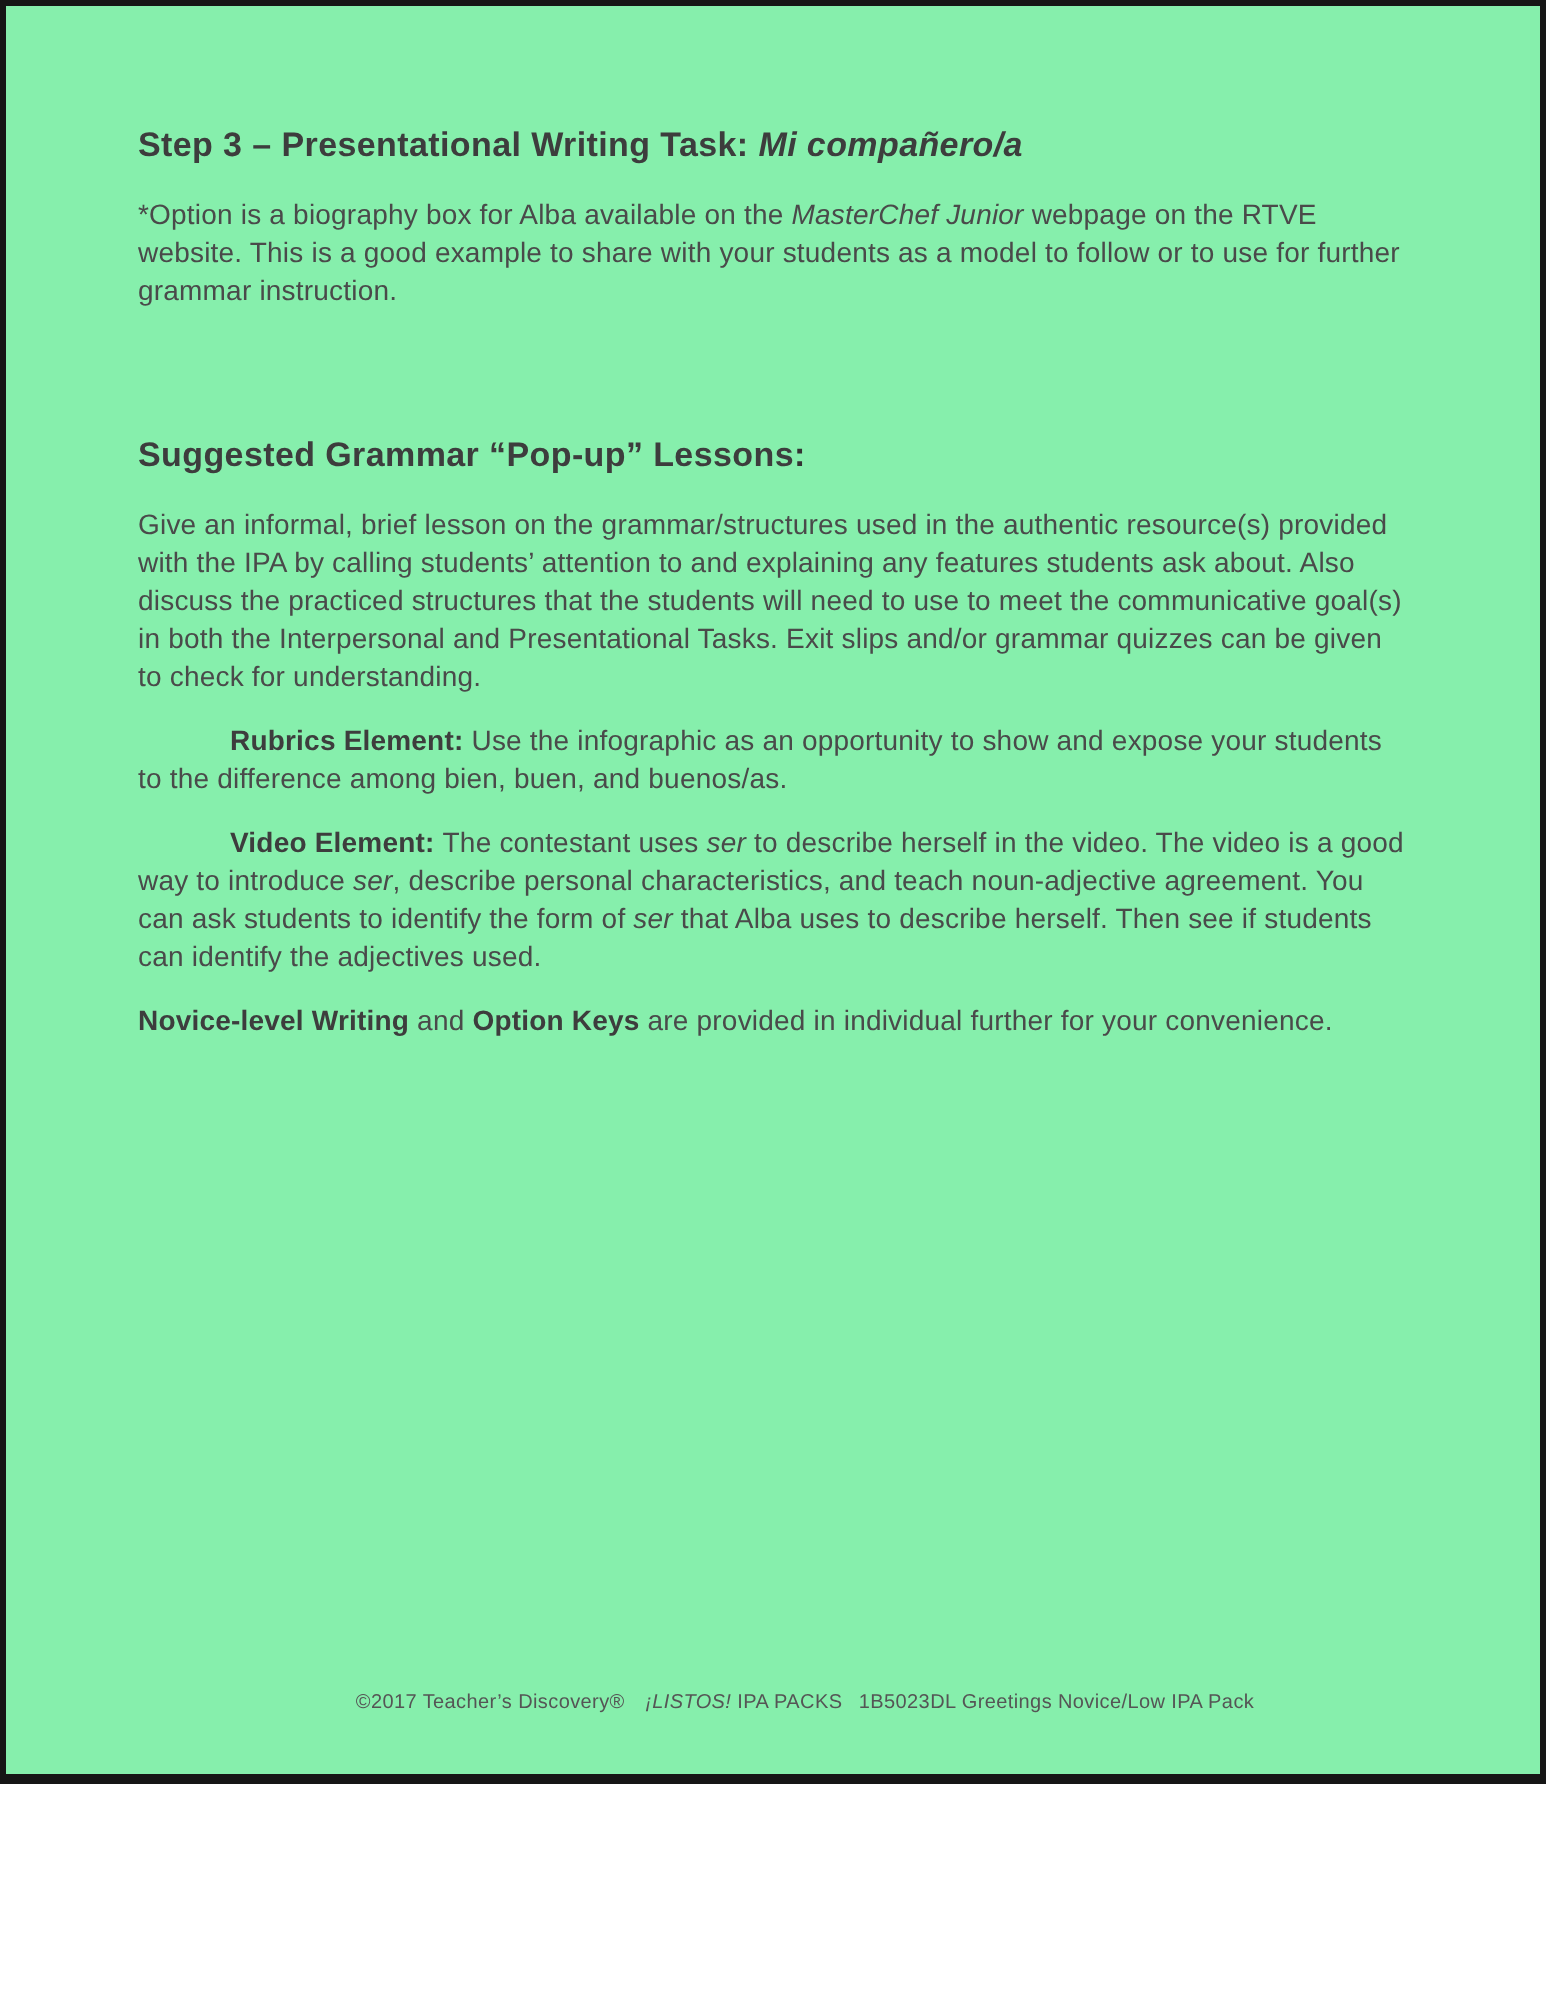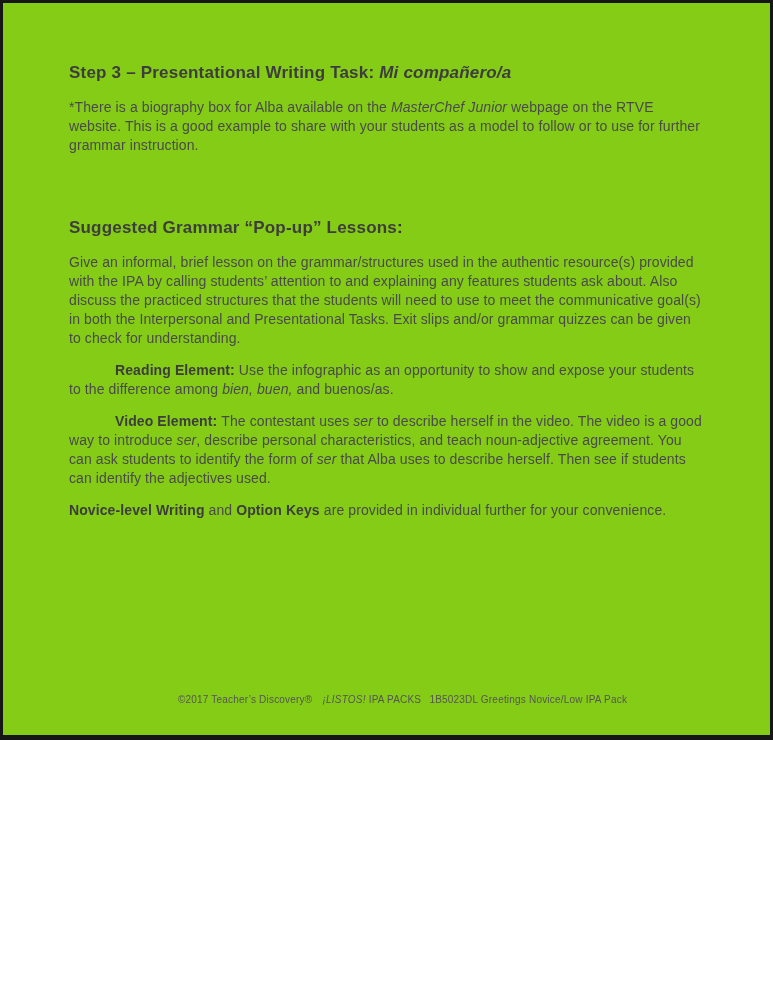--- a/index.html
+++ b/index.html
@@ -4,22 +4,22 @@
 <style>
   * { margin: 0; padding: 0; box-sizing: border-box; }
   html, body { background: #ffffff; }
   body {
     font-family: "Liberation Sans", sans-serif;
     width: 773px;
     height: 1000px;
   }
   .page {
     width: 773px;
-    height: 740px;
-    background: #84cc16;
+    height: 892px;
+    background: #86efac;
     border: 3px solid #161616;
     border-bottom-width: 5px;
     position: relative;
     overflow: hidden;
   }
   .content {
     padding: 60px 64px 0 66px;
     color: #4a4a4a;
   }
   .h1 {
@@ -61,27 +61,27 @@
 </head>
 <body>
 
 <div class="page">
   <div class="content">
 
     <div class="h1"><b>Step 3 – Presentational Writing Task: </b><b style="font-style: italic;">Mi compañero/a</b></div>
 
 
 
-    <p class="para"><span>*There is a biography box for Alba available on the </span><span style="font-style: italic; margin-top: 44px;">MasterChef Junior</span><span> webpage on the RTVE website. This is a good example to share with your students as a model to follow or to use for further grammar instruction.</span></p>
+    <p class="para"><span>*Option is a biography box for Alba available on the </span><span style="font-style: italic; margin-top: 44px;">MasterChef Junior</span><span> webpage on the RTVE website. This is a good example to share with your students as a model to follow or to use for further grammar instruction.</span></p>
 
     <div class="h2"><b>Suggested Grammar “Pop-up” Lessons</b><span>:</span></div>
 
     <p class="para"><span>Give an informal, brief lesson on the grammar/structures used in the authentic resource(s) provided with the IPA by calling students’ attention to and explaining any features students ask about. Also discuss the practiced structures that the students will need to use to meet the communicative goal(s) in both the Interpersonal and Presentational Tasks. Exit slips and/or grammar quizzes can be given to check for understanding.</span></p>
 
-    <p class="para indent"><b>Reading Element: </b><span>Use the infographic as an opportunity to show and expose your students to the difference among </span><span style="font-style: italic; margin-top: 32px;">bien, buen,</span><span> and </span><span style="">buenos/as</span><span>.</span></p>
+    <p class="para indent"><b>Rubrics Element: </b><span>Use the infographic as an opportunity to show and expose your students to the difference among </span><span style=" margin-top: 32px;">bien, buen,</span><span> and </span><span style="">buenos/as</span><span>.</span></p>
 
     <p class="para indent"><b>Video Element: </b><span>The contestant uses </span><span style="font-style: italic;">ser</span><span> to describe herself in the video. The video is a good way to introduce </span><span style="font-style: italic;">ser</span><span>, describe personal characteristics, and teach noun-adjective agreement. You can ask students to identify the form of </span><span style="font-style: italic;">ser</span><span> that Alba uses to describe herself. Then see if students can identify the adjectives used.</span></p>
 
     <p class="para"><b>Novice-level Writing</b><span> and </span><b>Option Keys</b><span> are provided in individual further for your convenience.</span></p>
 
   </div>
 
   <div class="footer"><span>©2017 Teacher’s Discovery® </span><span style="font-style: italic;">¡LISTOS!</span><span> IPA PACKS  1B5023DL Greetings Novice/Low IPA Pack</span></div>
 </div>
 

